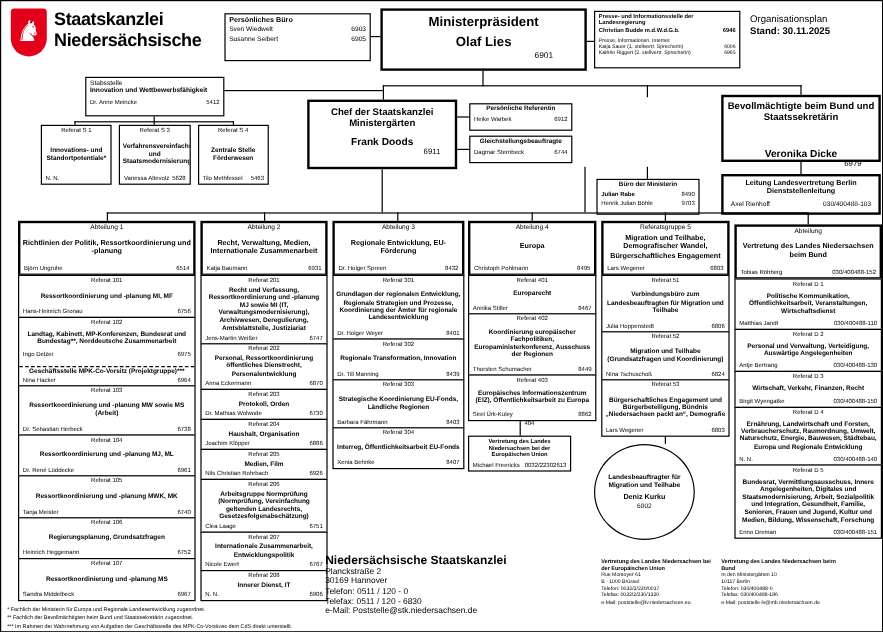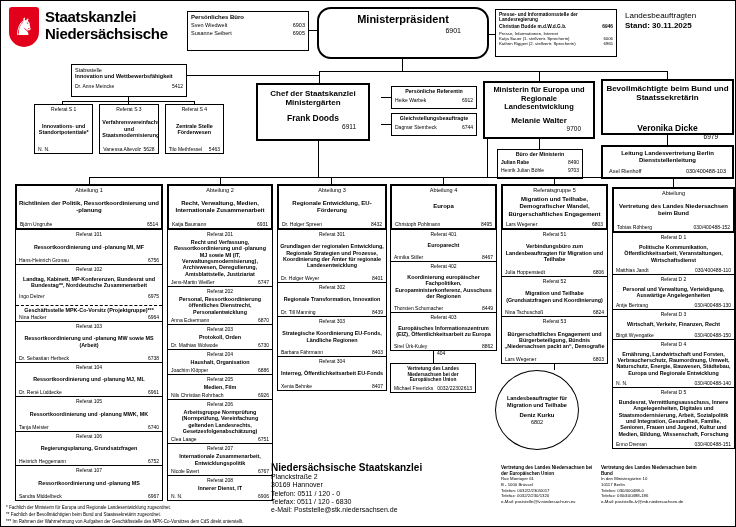--- a/index.html
+++ b/index.html
@@ -17,40 +17,40 @@
   #logo{left:8px;top:6px;width:30px;height:40px;background:#e2001a;
     border-radius:3px 3px 15px 15px;display:flex;align-items:center;justify-content:center;}
   #logo .horse{color:#fff;font-size:24px;line-height:1;transform:scaleX(-1);}
   #brand{left:44px;top:8px;font-size:15px;font-weight:bold;line-height:1.12;letter-spacing:-0.3px;}
   .name-row{display:flex;justify-content:space-between;padding:0 3px;font-size:5px;}
 
   
   #pers-buero{left:186px;top:10px;width:122px;height:40px;padding:2px 3px;}
   #pers-buero .bt{font-size:6px;font-weight:bold;}
   #pers-buero .name-row{font-size:5.5px;padding:0;margin-top:2px;}
-  #mp-box{left:316px;top:6px;width:172px;height:52px;text-align:center;border-radius:14px;}
+  #mp-box{left:316px;top:6px;width:172px;height:52px;text-align:center;}
   #mp-box .l1{font-size:11px;font-weight:bold;margin-top:4px;}
   #mp-box .l2{font-size:11px;font-weight:bold;margin-top:4px;}
   #mp-box .ph{font-size:7px;text-align:right;padding-right:26px;margin-top:2px;}
   #press-box{left:494px;top:8px;width:122px;height:48px;padding:2px 3px;}
   #press-box .bt{font-size:4.8px;font-weight:bold;}
   #press-box .hr{display:flex;justify-content:space-between;font-size:4.8px;font-weight:bold;margin-top:2px;}
   #press-box .sub{font-size:4.3px;margin-top:2px;}
   #press-box .mr{display:flex;justify-content:space-between;font-size:4.3px;}
   #stand{left:624px;top:10px;font-size:8px;line-height:1.25;}
   #stand .b{font-weight:bold;}
 
   
   #stabsstelle{left:70px;top:63px;width:116px;height:33px;padding:2px 3px;}
   #stabsstelle .lb{font-size:5.5px;}
   #stabsstelle .tt{font-size:5.5px;font-weight:bold;}
   #stabsstelle .name-row{padding:0;margin-top:4px;}
   #s-row{left:33px;top:103px;width:190px;height:50px;display:flex;gap:6px;}
   #s-row .unit{flex:1 1 0;}
-  #cds-box{left:255px;top:82px;width:114px;height:58px;text-align:center;}
+  #cds-box{left:255px;top:82px;width:125px;height:58px;text-align:center;}
   #cds-box .l1{font-size:8px;font-weight:bold;margin-top:4px;}
   #cds-box .l2{font-size:8px;font-weight:bold;}
   #cds-box .nm{font-size:8.5px;font-weight:bold;margin-top:6px;}
   #cds-box .ph{font-size:6.5px;text-align:right;padding-right:12px;}
   .mini-box{padding:1px 2px;}
   .mini-box .bt{font-size:5.3px;font-weight:bold;text-align:center;}
   .mini-box .name-row{margin-top:3px;padding:0 1px;}
   #pers-ref{left:390px;top:85px;width:86px;height:23px;}
   #gleich{left:390px;top:112px;width:86px;height:23px;}
   #min-box{left:482px;top:80px;width:112px;height:58px;text-align:center;}
@@ -130,20 +130,21 @@
       <span>6903</span>
     </div>
     <div class="name-row">
       <span>Susanne Seibert</span>
       <span>6905</span>
     </div>
   </div>
 
   <div class="box thick" id="mp-box">
     <div class="l1">Ministerpräsident</div>
+    <div class="l2">Olaf Lies</div>
     <div class="ph">6901</div>
   </div>
 
   <div class="box" id="press-box">
     <div class="bt">Presse- und Informationsstelle der Landesregierung</div>
     <div class="hr">
       <span>Christian Budde m.d.W.d.G.b.</span>
       <span>6946</span>
     </div>
     <div class="sub">Presse, Informationen, Internet</div>
@@ -151,21 +152,21 @@
       <span>Katja Sauer (1. stellvertr. Sprecherin)</span>
       <span>6006</span>
     </div>
     <div class="mr">
       <span>Kathrin Riggert (2. stellvertr. Sprecherin)</span>
       <span>6965</span>
     </div>
   </div>
 
   <div class="abs" id="stand">
-    <div>Landesbeauftragten</div>
+    <div>Organisationsplan</div>
     <div class="b">Stand: 30.11.2025</div>
   </div>
 
   <div class="box" id="stabsstelle">
     <div class="lb">Stabsstelle</div>
     <div class="tt">Innovation und Wettbewerbsfähigkeit</div>
     <div class="name-row">
       <span>Dr. Anne Meincke</span>
       <span>5412</span>
     </div>
@@ -217,25 +218,20 @@
   </div>
 
   <div class="box mini-box" id="gleich">
     <div class="bt">Gleichstellungsbeauftragte</div>
     <div class="name-row">
       <span>Dagmar Sternbeck</span>
       <span>6744</span>
     </div>
   </div>
 
-  <div class="box thick" id="min-box">
-    <div class="tt">Ministerin für Europa und Regionale Landesentwicklung</div>
-    <div class="nm">Melanie Walter</div>
-    <div class="ph">9700</div>
-  </div>
 
   <div class="box" id="buero-min">
     <div class="bt">Büro der Ministerin</div>
     <div class="name-row first">
       <span>Julian Rabe</span>
       <span>8490</span>
     </div>
     <div class="name-row">
       <span>Henrik Julian Böhle</span>
       <span>9703</span>

